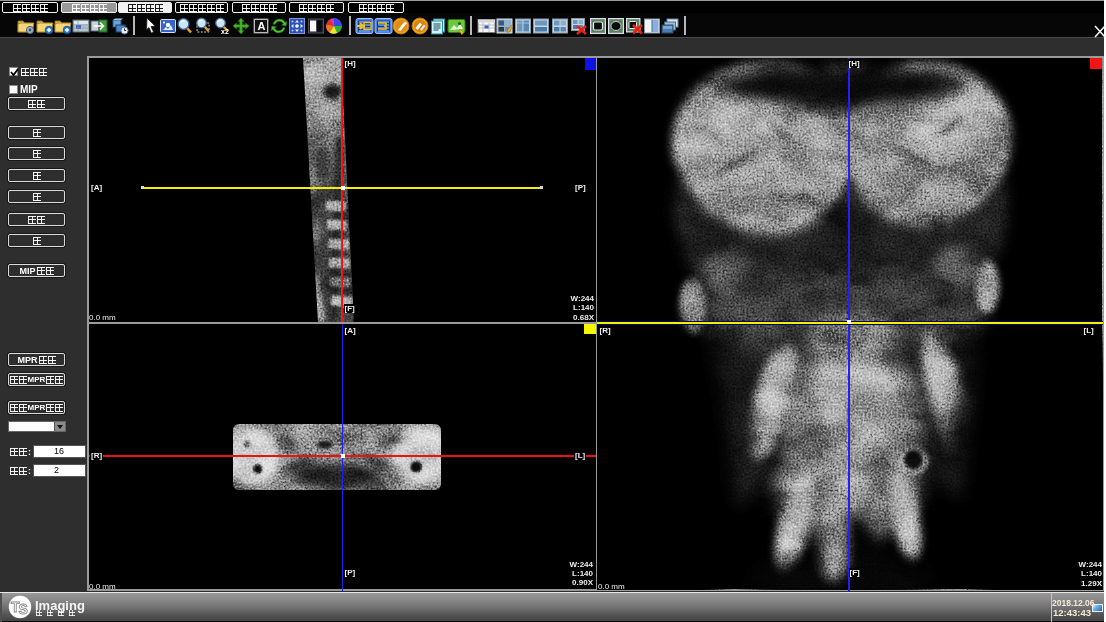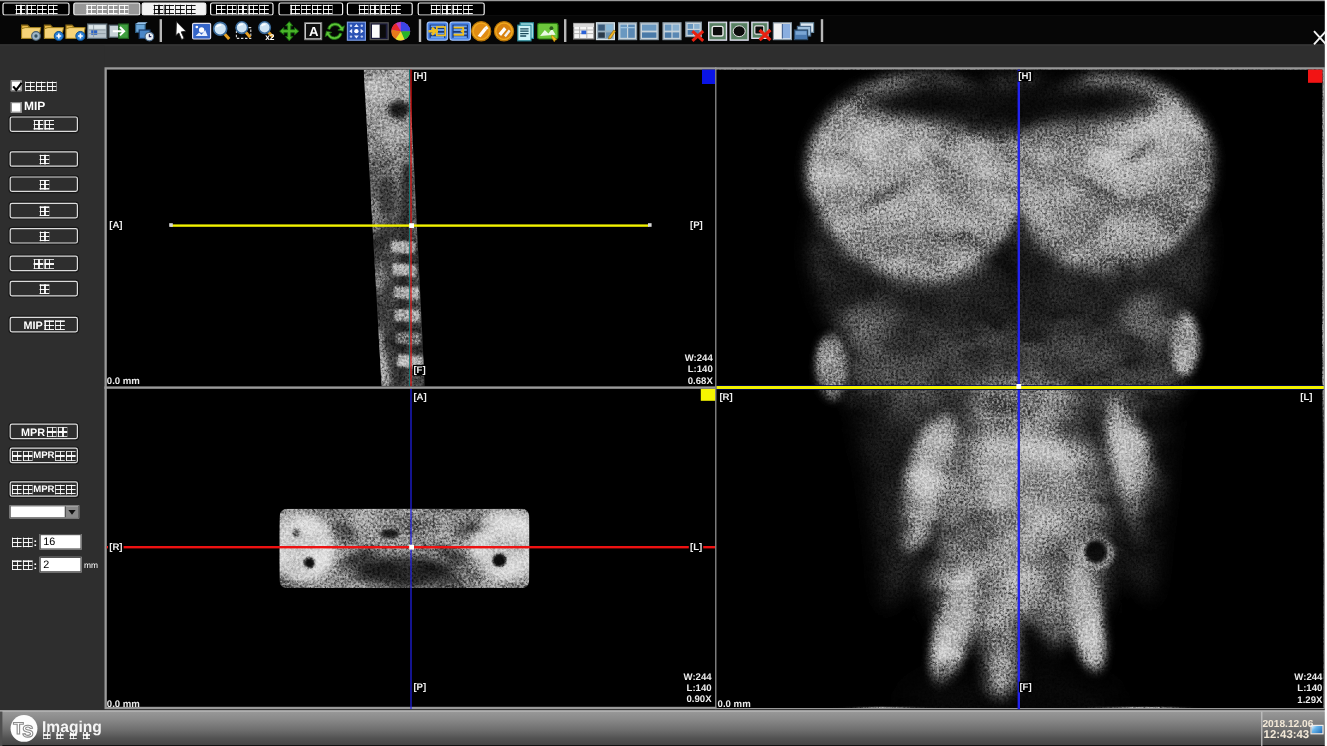--- a/index.html
+++ b/index.html
@@ -23,26 +23,26 @@
  repeating-linear-gradient(90deg,rgba(255,255,255,.8) 0 1px,transparent 1px 3px)}
 
 #toolbar{position:absolute;left:0;top:13px;width:1106px;height:25px;background:#060606;border-bottom:1px solid #4a4a4a}
 .ic{position:absolute;top:4px}
 .tsep{position:absolute;top:3px;width:2px;height:19px;background:#b8b8b8}
 
 #sidebar{position:absolute;left:0;top:38px;width:87px;height:554px;background:#2e2e2e}
 .cb{position:absolute;width:9px;height:9px;background:#fff;border:1px solid #888}
 .sbtn{position:absolute;left:8px;width:57px;height:13px;background:#2e2e2e;border:1px solid #dcdcdc;border-radius:2px;box-shadow:0 0 0 1px #181818;display:flex;align-items:center;justify-content:center;gap:1px;color:#fff;font-size:9px;font-weight:bold}
 .slabel{position:absolute;display:flex;gap:1px;align-items:center;color:#fff;font-size:9px;font-weight:bold}
-.sinput{position:absolute;left:33px;width:35px;height:13px;background:#fff;border:1px solid #555;color:#000;font-size:9px;line-height:11px;padding-left:2px}
+.sinput{position:absolute;left:33px;width:53px;height:13px;background:#fff;border:1px solid #555;color:#000;font-size:9px;line-height:11px;padding-left:20px}
 
 #panels{position:absolute;left:87px;top:56px;width:1017px;height:535px;background:#000;border:2px solid #9a9a9a}
 .pl{position:absolute;color:#f0f0f0;font-size:8px;font-weight:bold;background:#000;z-index:7;line-height:9px;padding:0 1px}
 .wl{position:absolute;color:#ececec;font-size:8px;font-weight:bold;text-align:right;line-height:9.3px;z-index:7;letter-spacing:0}
-.mm{position:absolute;color:#ececec;font-size:8px;font-weight:bold;z-index:7}
+.mm{position:absolute;color:#ececec;font-size:8px;font-weight:normal;z-index:7}
 .xh{position:absolute;z-index:5}
 .dot{position:absolute;z-index:6;background:#fff}
 .corner{position:absolute;z-index:8}
 </style></head>
 <body>
 <div id="app">
 
 <div id="menubar">
  <div class="tab" style="left:2px;width:56px">
         <i class="hz"></i>

